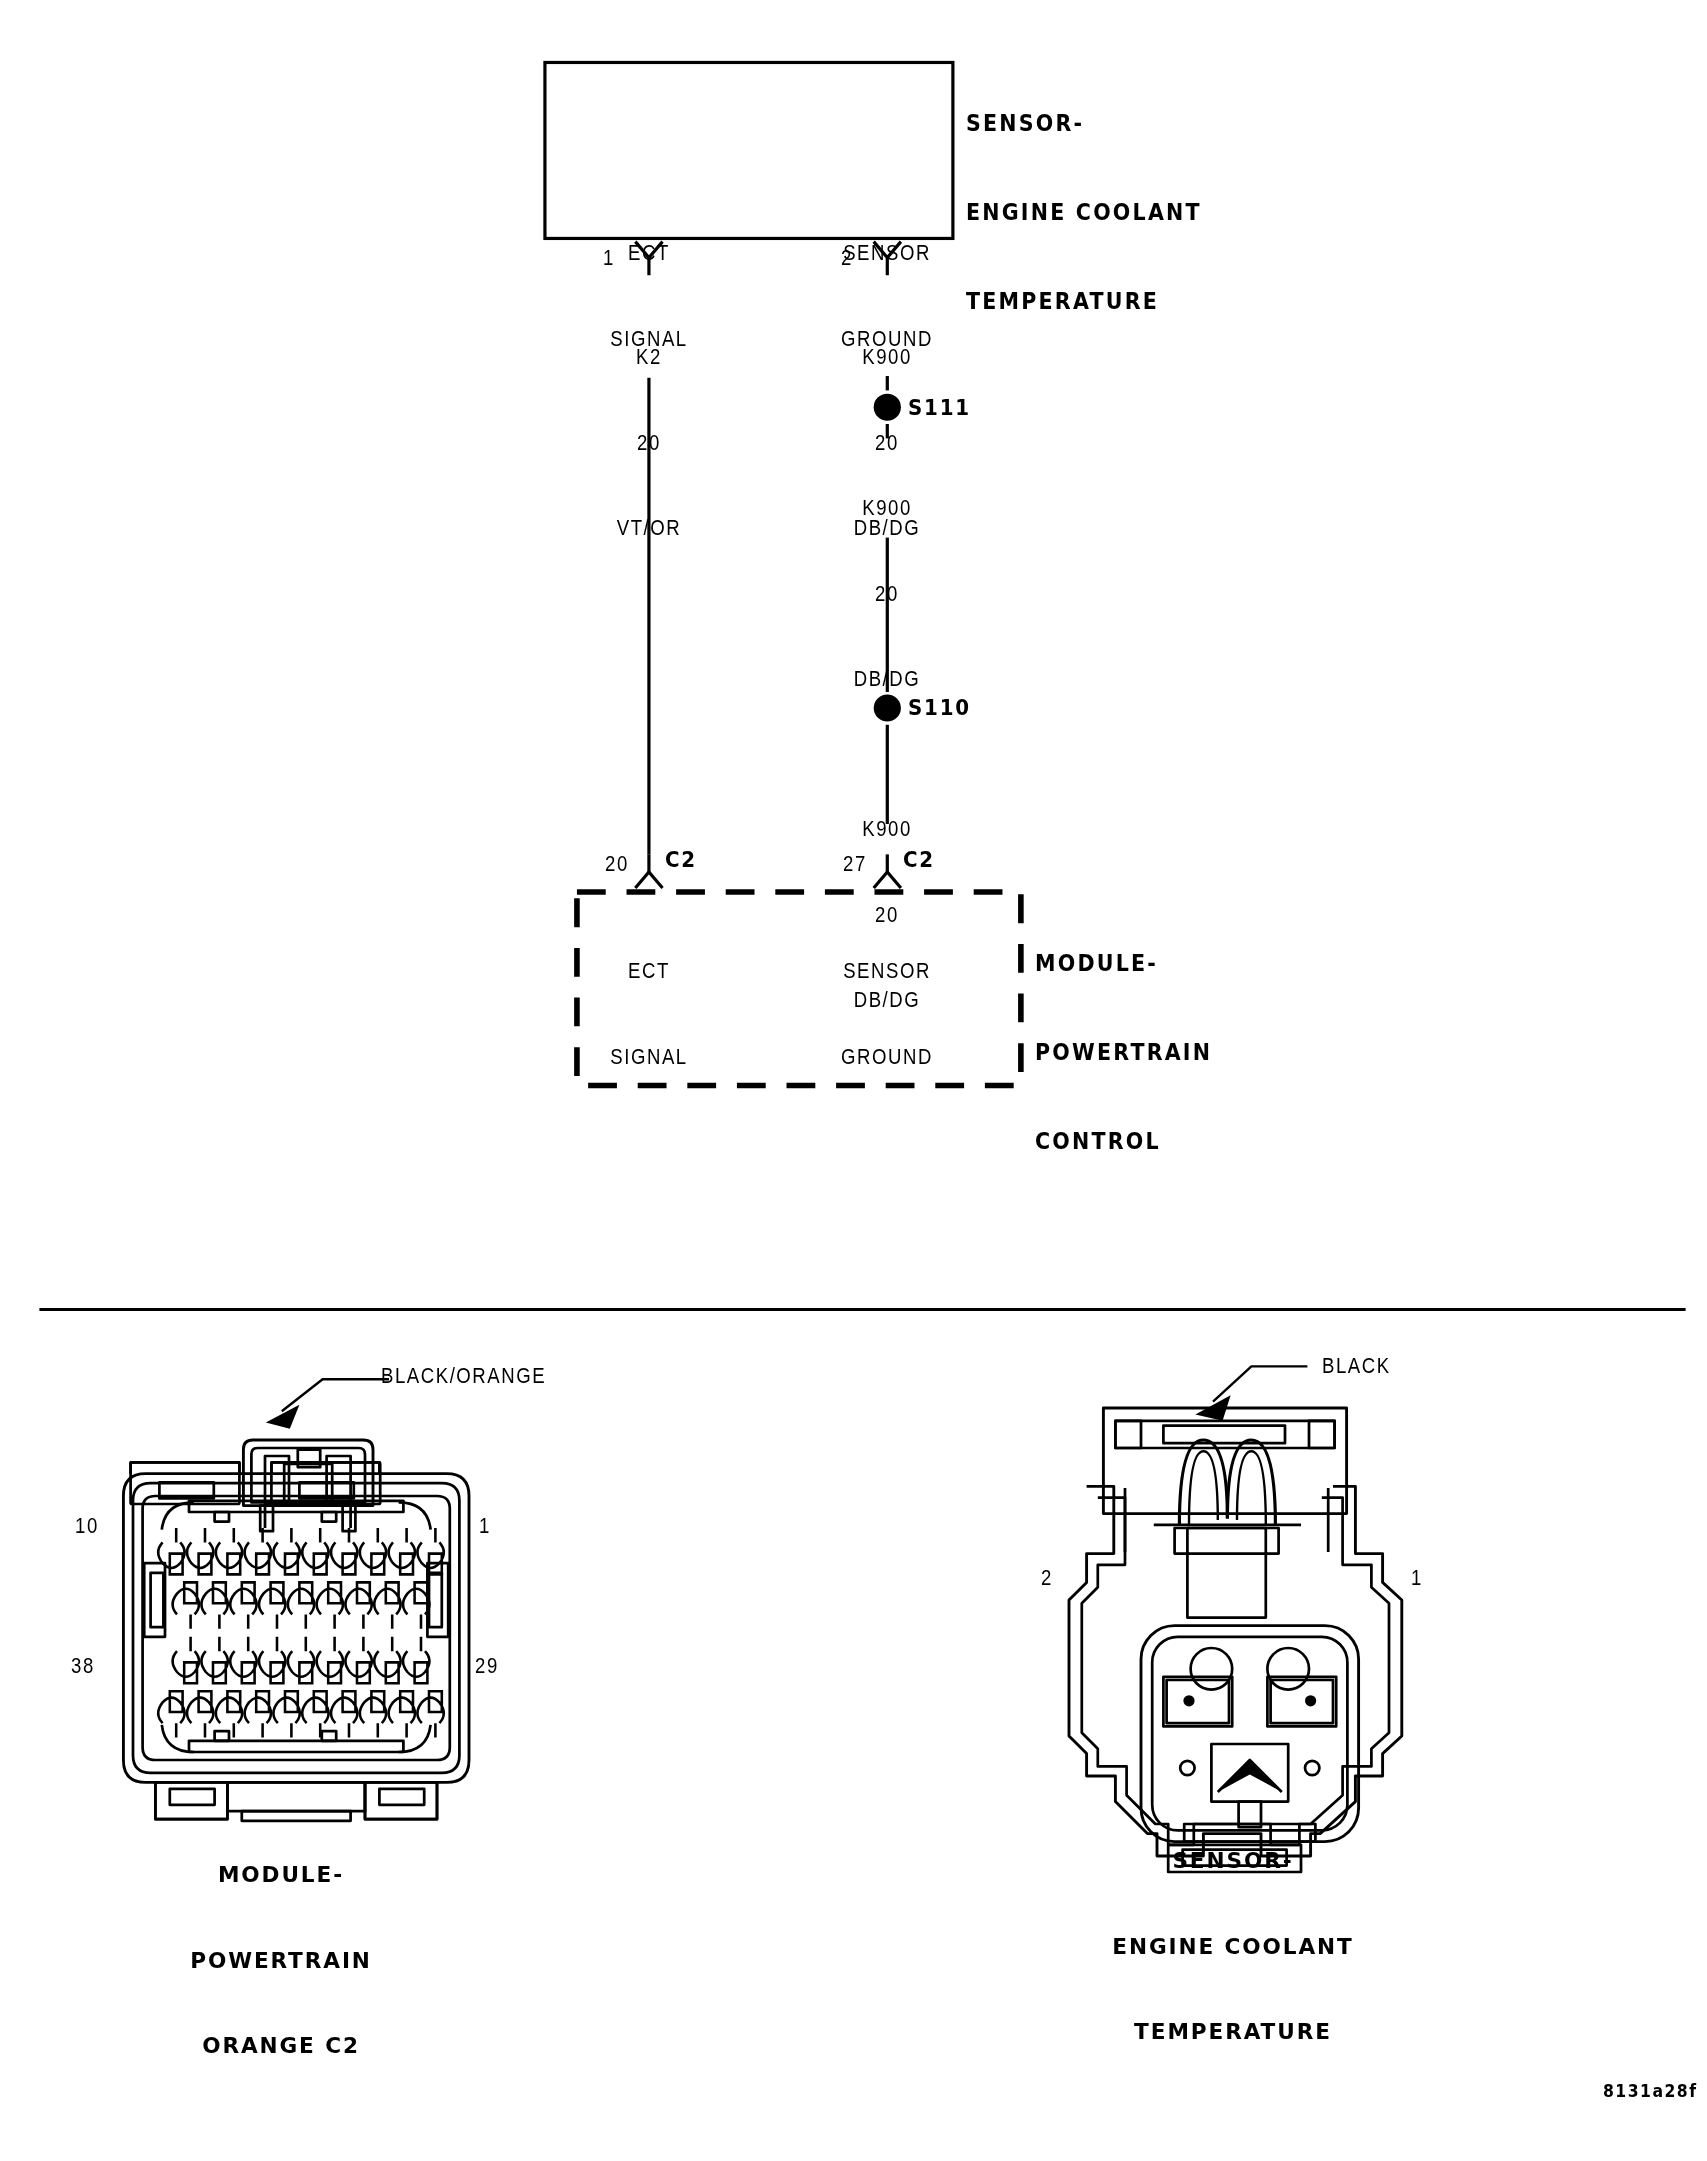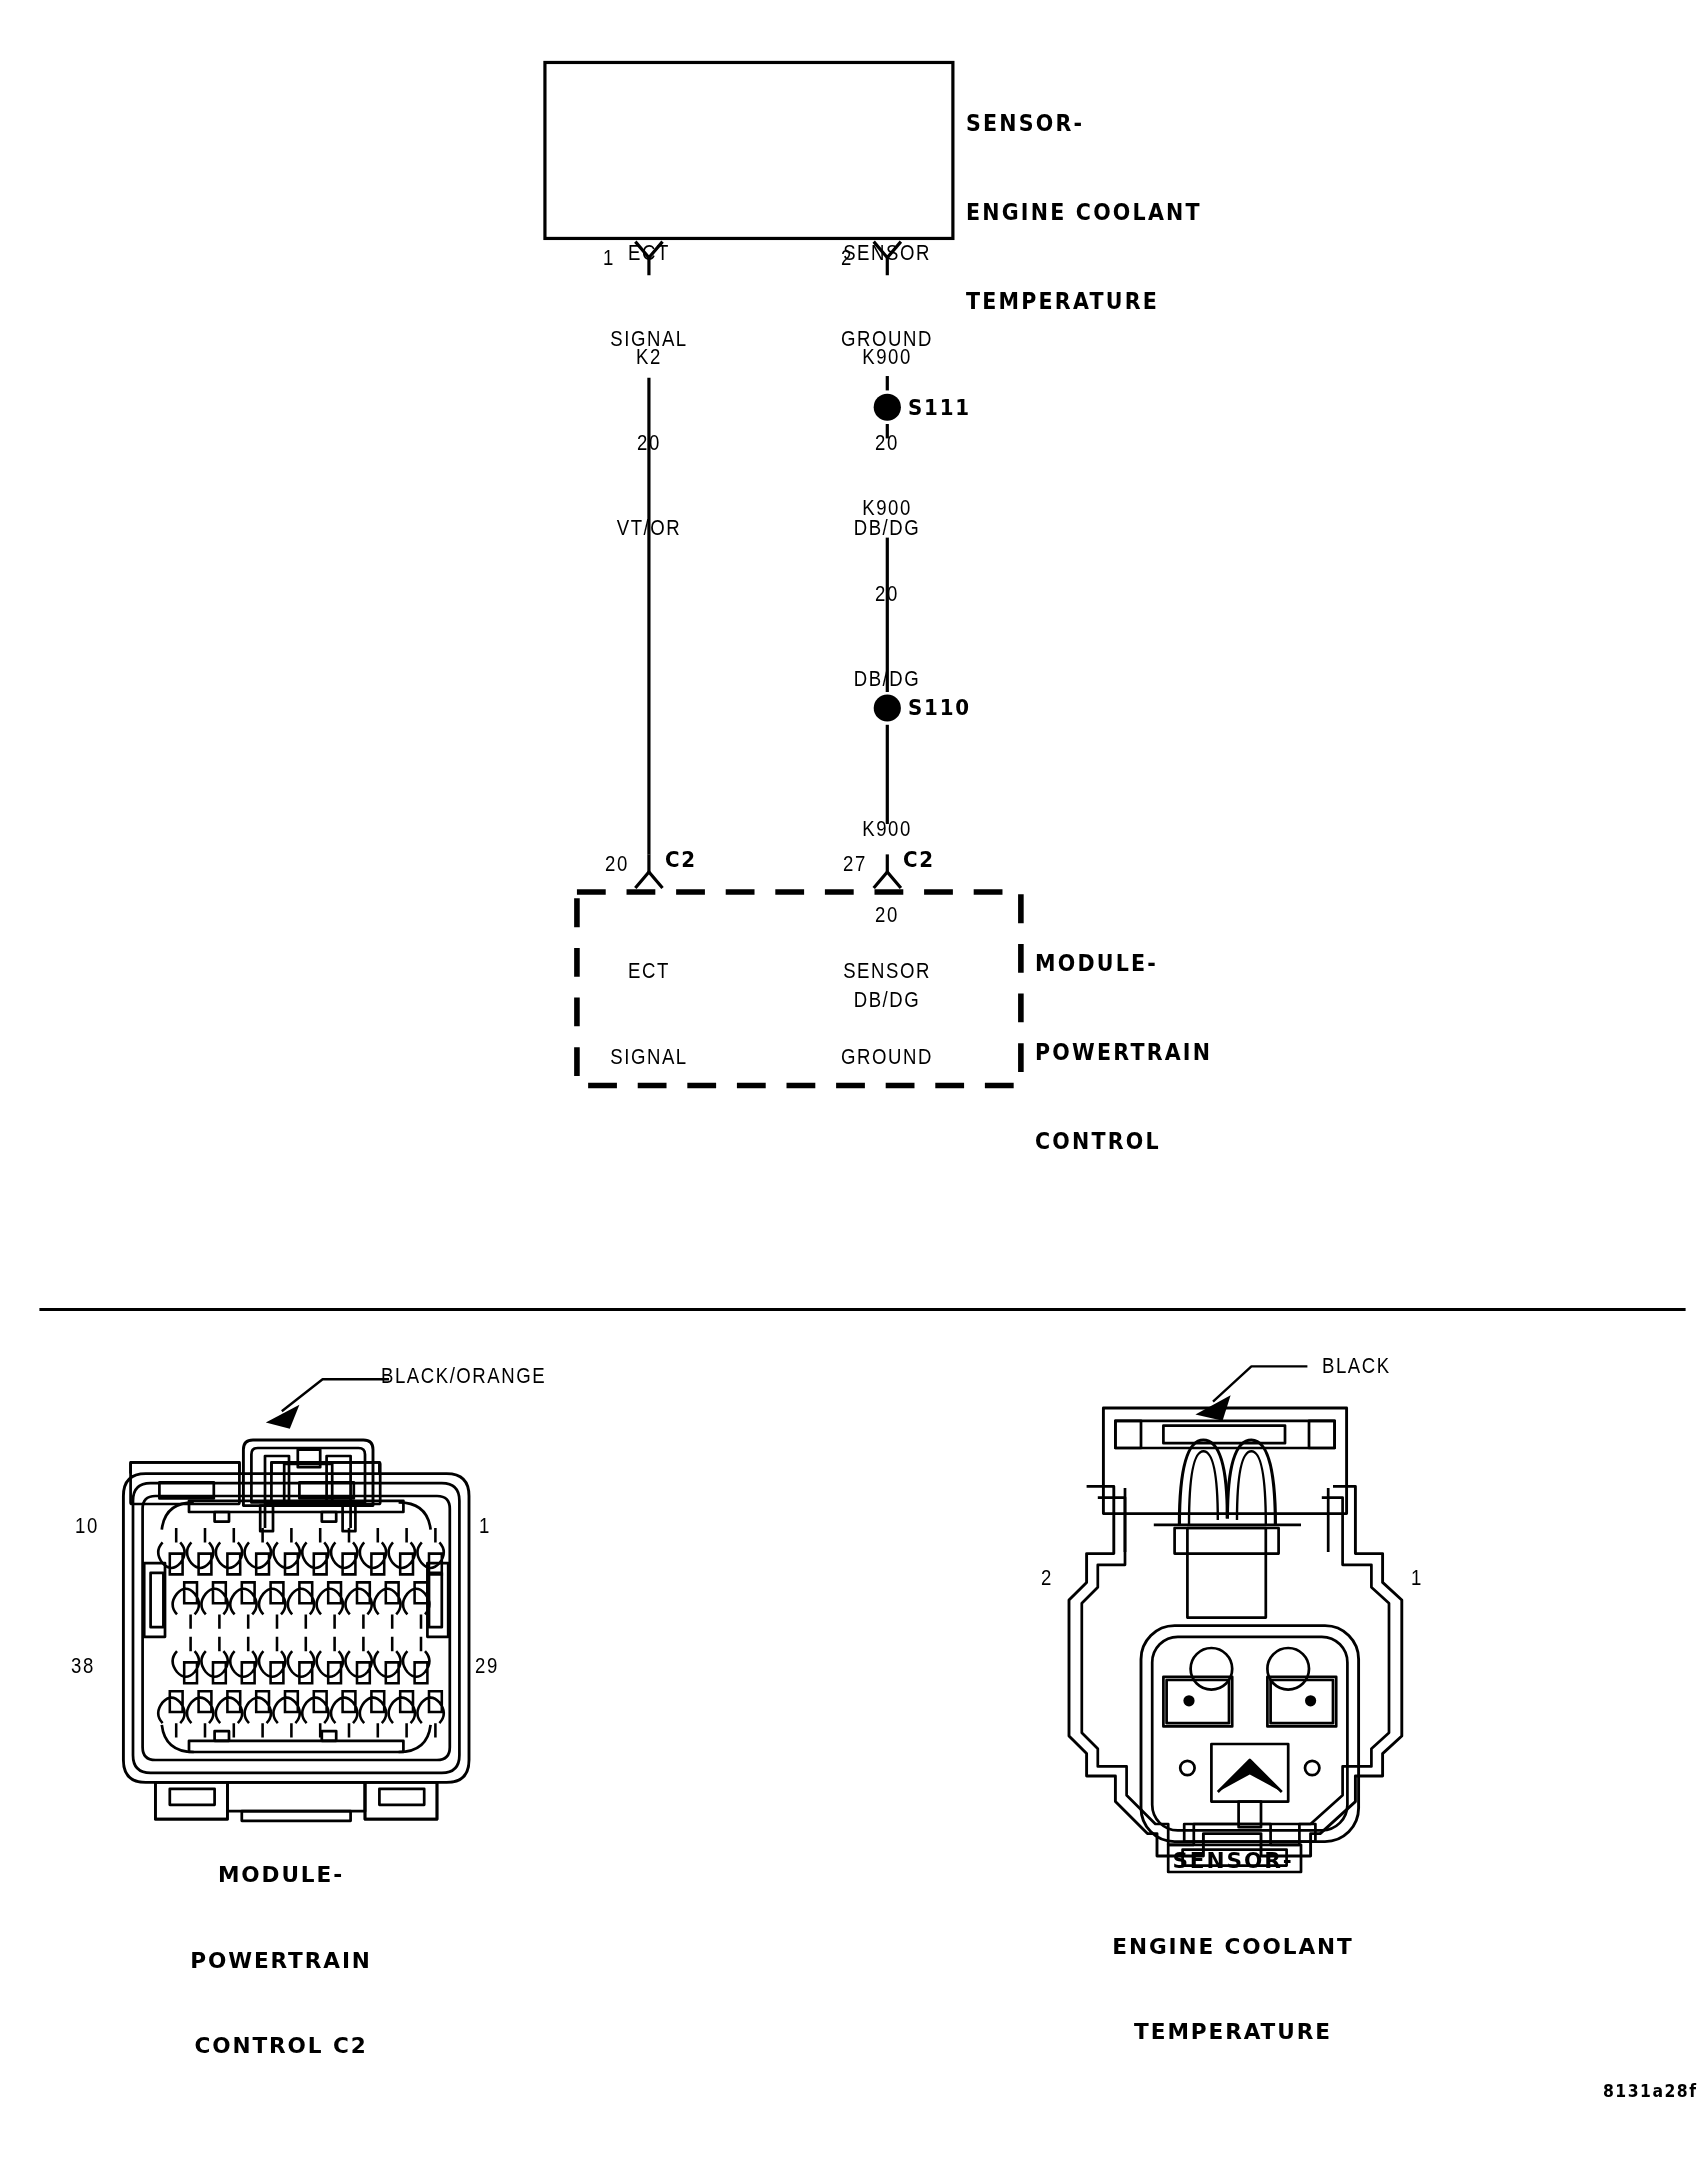--- a/index.html
+++ b/index.html
@@ -349,21 +349,21 @@
   <div class="lbl thin" style="left:372px; top:1362px;">BLACK/ORANGE</div>
 
   <div class="lbl thin" style="left:66px; top:1512px;">10</div>
   <div class="lbl thin" style="left:470px; top:1512px;">1</div>
   <div class="lbl thin" style="left:62px; top:1652px;">38</div>
   <div class="lbl thin" style="left:466px; top:1652px;">29</div>
 
   <div class="lbl heavy ctrtxt" style="left:104px; top:1804px; width:336px; transform:none;">
     <div>MODULE-</div>
     <div>POWERTRAIN</div>
-    <div>CONTROL C2</div>
+    <div>ORANGE C2</div>
   </div>
 
   <svg width="560" height="608" style="position:absolute;left:988px;top:1328px" viewBox="0 0 700 760">
     <g class="stroke" stroke-width="3.4" stroke-linejoin="round">
 
       <path d="M 388 48 L 318 48 L 270 92" stroke-width="3"></path>
       <polygon points="248,108 292,84 282,116" fill="#000" stroke="none"></polygon>
 
       <path d="M 133 100 L 437 100 L 437 232 L 133 232 Z" stroke-width="3.6"></path>
       <rect x="148" y="116" width="274" height="34"></rect>

